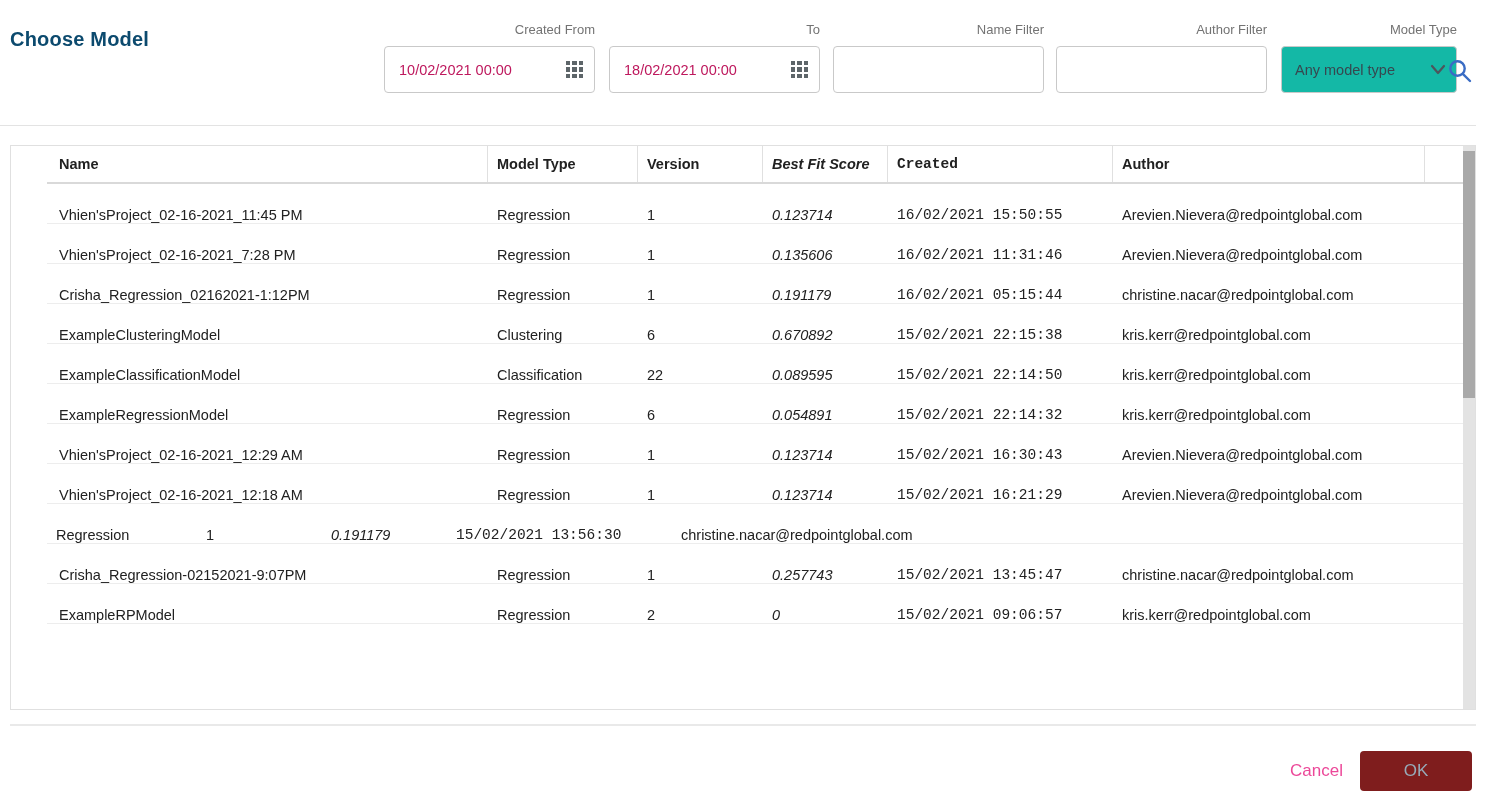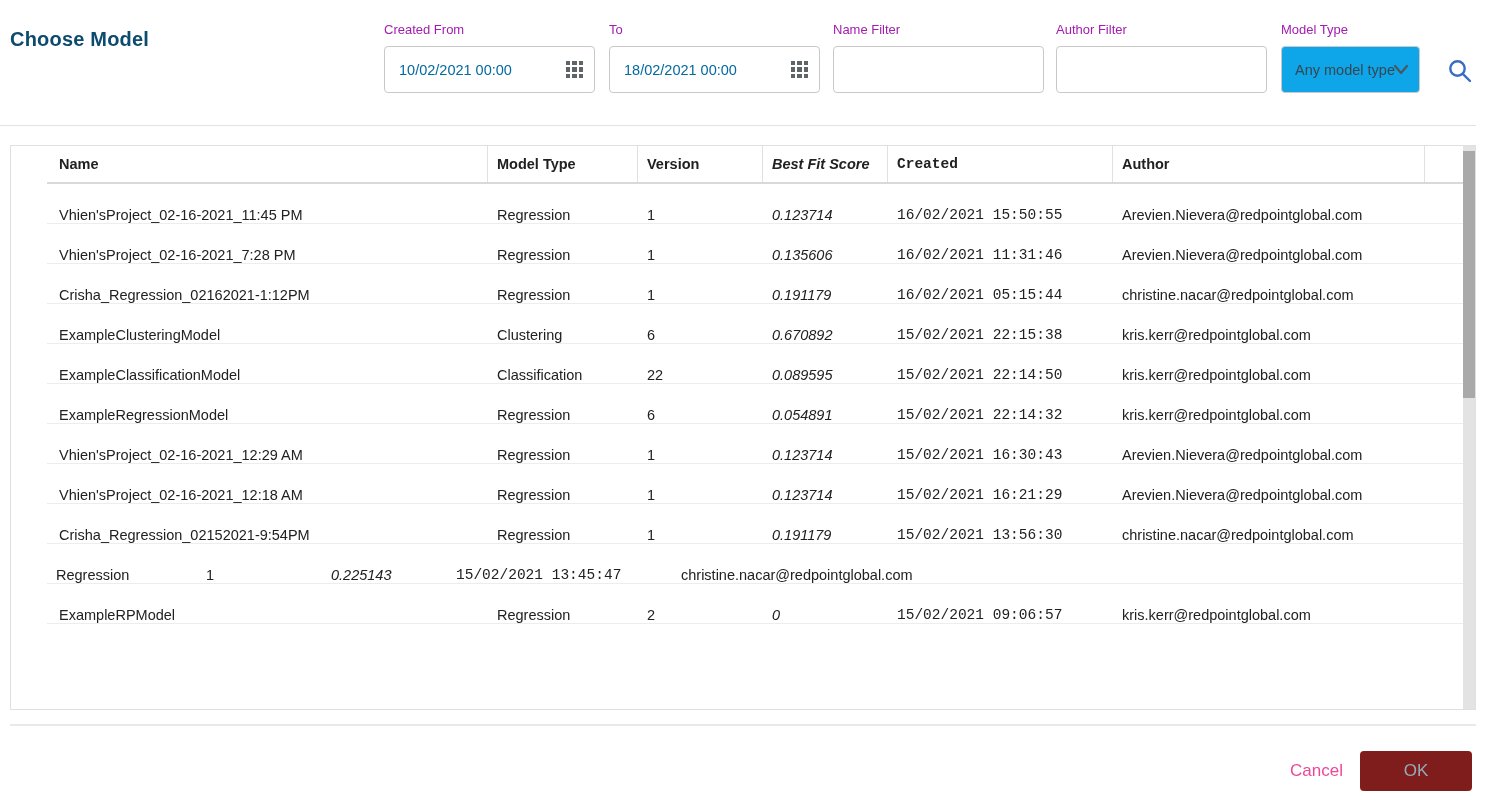--- a/index.html
+++ b/index.html
@@ -3,35 +3,35 @@
 <meta charset="utf-8">
 <style>
   * { margin:0; padding:0; box-sizing:border-box; }
   html,body { width:1487px; height:802px; background:#ffffff; overflow:hidden;
               font-family:"Liberation Sans", sans-serif; color:#212121; }
   #dialog { position:relative; width:1487px; height:802px; background:#fff; }
 
   
   .dialog-title { position:absolute; left:10px; top:28px; font-size:20px; font-weight:700; color:#0c4a6e; letter-spacing:.2px; }
   .filter-group { position:absolute; top:22px; }
-  .filter-label { font-size:13px; color:#a21caf; display:block; margin-bottom:9px; }
+  .filter-label { font-size:13px; color:#737373; display:block; margin-bottom:9px;text-align:right; }
   .filter-input-wrap { position:relative; }
   .filter-input {
     width:211px; height:47px; border:1px solid #c9c9c9; border-radius:4px;
-    font-family:"Liberation Sans", sans-serif; font-size:14.5px; color:#0369a1;
+    font-family:"Liberation Sans", sans-serif; font-size:14.5px; color:#be185d;
     padding:0 34px 0 14px; outline:none; background:#fff;
   }
   .filter-input.noicon { padding-right:10px; }
   .grid-icon { position:absolute; right:12px; top:15px; width:17px; height:17px;
     display:grid; grid-template-columns:repeat(3,1fr); grid-template-rows:repeat(3,1fr); gap:2px; }
   .grid-icon span { background:#5d6569; }
   .select-box {
-    position:relative; width:139px; height:47px; border:1px solid #c9c9c9; border-radius:4px;
+    position:relative; width:176px; height:47px; border:1px solid #c9c9c9; border-radius:4px;
     font-size:14.5px; color:#37474f; display:flex; align-items:center; padding:0 30px 0 13px;
-    cursor:pointer; background:#0ea5e9; white-space:nowrap;
+    cursor:pointer; background:#14b8a6; white-space:nowrap;
   }
   .select-box svg { position:absolute; right:10px; top:17px; }
   .search-btn { position:absolute; left:1446px; top:58px; width:28px; height:28px; background:none; border:none; cursor:pointer; }
 
   
   .top-divider { position:absolute; left:0; top:125px; width:1476px; height:1px; background:#e3e3e3; }
   .footer-divider { position:absolute; left:10px; top:724px; width:1466px; height:2px; background:#e9e9e9; }
 
   
   .table-wrap { position:absolute; left:10px; top:145px; width:1466px; height:565px;
@@ -213,32 +213,32 @@
         <div class="row">
       <div class="cell col-name">Vhien'sProject_02-16-2021_12:18 AM</div>
       <div class="cell col-type">Regression</div>
       <div class="cell col-ver">1</div>
       <div class="cell col-score">0.123714</div>
       <div class="cell col-created">15/02/2021 16:21:29</div>
       <div class="cell col-author">Arevien.Nievera@redpointglobal.com</div>
       <div class="cell col-fill"></div>
     </div>
         <div class="row">
-      <div class="cell col-name">Crisha_Regression_02152021-9:54PM</div>
       <div class="cell col-type">Regression</div>
       <div class="cell col-ver">1</div>
       <div class="cell col-score">0.191179</div>
       <div class="cell col-created">15/02/2021 13:56:30</div>
       <div class="cell col-author">christine.nacar@redpointglobal.com</div>
       <div class="cell col-fill"></div>
     </div>
         <div class="row">
-      <div class="cell col-type">Regression</div>
-      <div class="cell col-ver">1</div>
-      <div class="cell col-score">0.225143</div>
+      <div class="cell col-name">Crisha_Regression-02152021-9:07PM</div>
+      <div class="cell col-type">Regression</div>
+      <div class="cell col-ver">1</div>
+      <div class="cell col-score">0.257743</div>
       <div class="cell col-created">15/02/2021 13:45:47</div>
       <div class="cell col-author">christine.nacar@redpointglobal.com</div>
       <div class="cell col-fill"></div>
     </div>
         <div class="row">
       <div class="cell col-name">ExampleRPModel</div>
       <div class="cell col-type">Regression</div>
       <div class="cell col-ver">2</div>
       <div class="cell col-score">0</div>
       <div class="cell col-created">15/02/2021 09:06:57</div>

